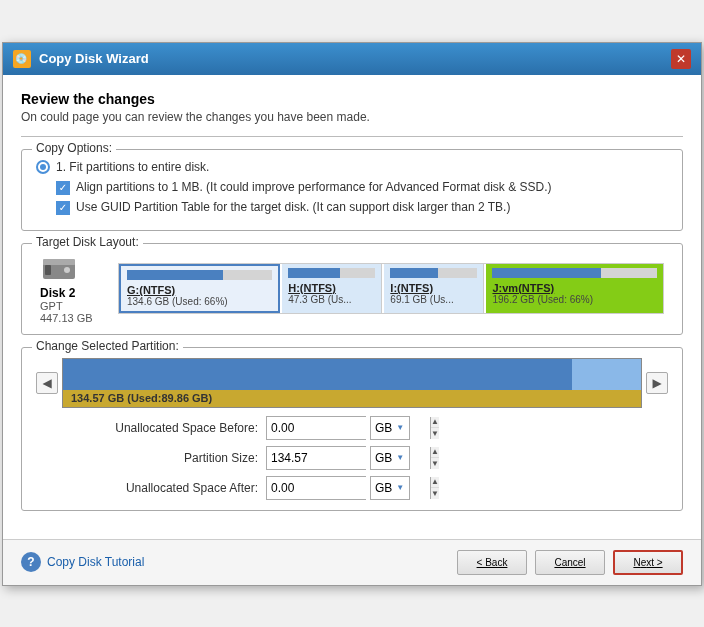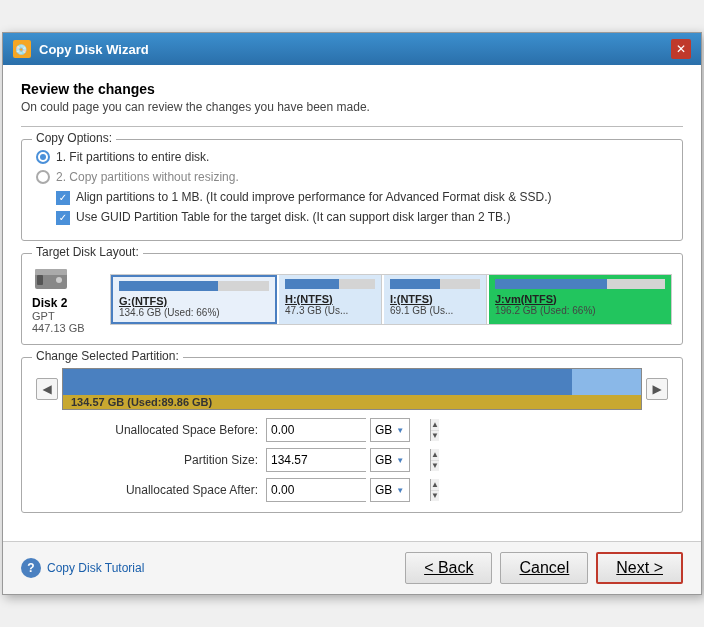--- a/index.html
+++ b/index.html
@@ -152,21 +152,21 @@
       font-size: 12px;
       color: #333;
     }
     .option-text.disabled {
       color: #888;
     }
     
     .disk-layout-section {
       border: 1px solid #aaa;
       border-radius: 3px;
-      padding: 10px 10px;
+      padding: 10px 18px;
       margin-bottom: 12px;
       position: relative;
     }
     .disk-row {
       display: flex;
       align-items: center;
       gap: 8px;
     }
     .disk-info {
       display: flex;
@@ -257,21 +257,21 @@
       display: flex;
       align-items: center;
       justify-content: center;
       font-size: 12px;
       color: #555;
       border-radius: 2px;
       flex-shrink: 0;
     }
     .partition-visual {
       flex: 1;
-      height: 42px;
+      height: 50px;
       display: flex;
       flex-direction: column;
       justify-content: flex-end;
       position: relative;
       border: 1px solid #888;
       overflow: hidden;
     }
     .pv-used {
       position: absolute;
       top: 0; left: 0;
@@ -391,21 +391,21 @@
       color: #1a5fab;
       cursor: pointer;
       font-size: 12px;
     }
     .footer-right {
       display: flex;
       gap: 8px;
     }
     .btn {
       padding: 5px 18px;
-      font-size: 16px;
+      font-size: 10px;
       border: 1px solid #aaa;
       background: linear-gradient(180deg, #f5f5f5, #e0e0e0);
       cursor: pointer;
       border-radius: 2px;
       min-width: 70px;
     }
     .btn.primary {
       border: 2px solid #c0392b;
       background: linear-gradient(180deg, #f5f5f5, #e0e0e0);
     }
@@ -427,24 +427,20 @@
   <div class="content">
     <div class="page-title">Review the changes</div>
     <div class="page-subtitle">On could page you can review the changes you have been made.</div>
     <hr class="divider">
 
     <div class="section">
       <span class="section-label">Copy Options:</span>
       <div class="radio-row">
         <div class="radio-custom checked"></div>
         <span class="option-text">1. Fit partitions to entire disk.</span>
-      </div>
-      <div class="radio-row">
-        <div class="radio-custom unchecked"></div>
-        <span class="option-text disabled">2. Copy partitions without resizing.</span>
       </div>
       <div class="checkbox-row">
         <div class="checkbox-custom"></div>
         <span class="option-text">Align partitions to 1 MB.  (It could improve performance for Advanced Format disk &amp; SSD.)</span>
       </div>
       <div class="checkbox-row">
         <div class="checkbox-custom"></div>
         <span class="option-text">Use GUID Partition Table for the target disk. (It can support disk larger than 2 TB.)</span>
       </div>
     </div>
@@ -484,21 +480,21 @@
           </div>
 
           <div class="partition" style="flex: 18; background:#d8e8f8">
             <div class="partition-bar-container">
               <div class="partition-bar-used" style="width:55%"></div>
             </div>
             <span class="partition-name">I:(NTFS)</span>
             <span class="partition-detail">69.1 GB (Us...</span>
           </div>
 
-          <div class="partition" style="flex: 34; background:#22c55e">
+          <div class="partition" style="flex: 34; background:#84cc16">
             <div class="partition-bar-container">
               <div class="partition-bar-used" style="width:66%"></div>
             </div>
             <span class="partition-name">J:vm(NTFS)</span>
             <span class="partition-detail">196.2 GB (Used: 66%)</span>
           </div>
         </div>
       </div>
     </div>
 

